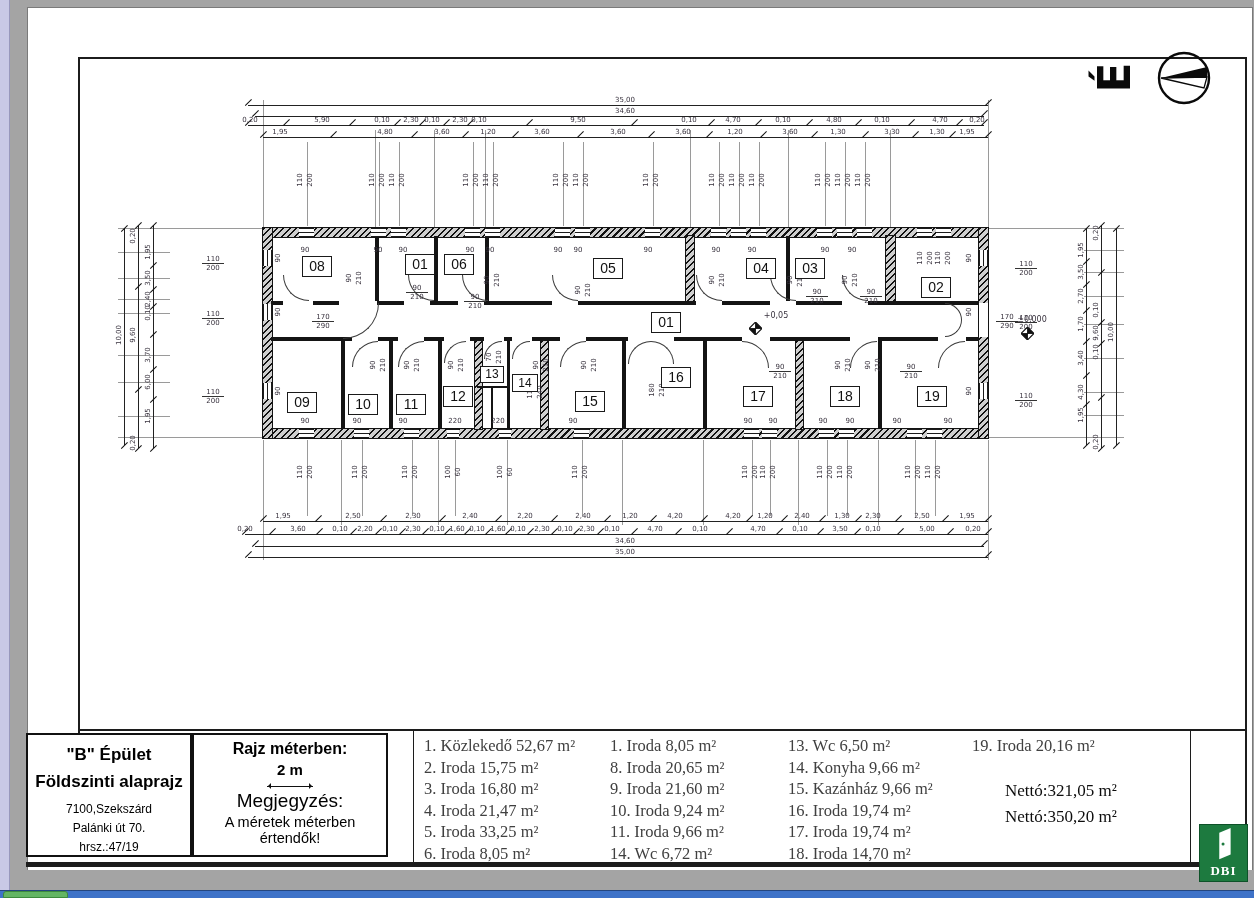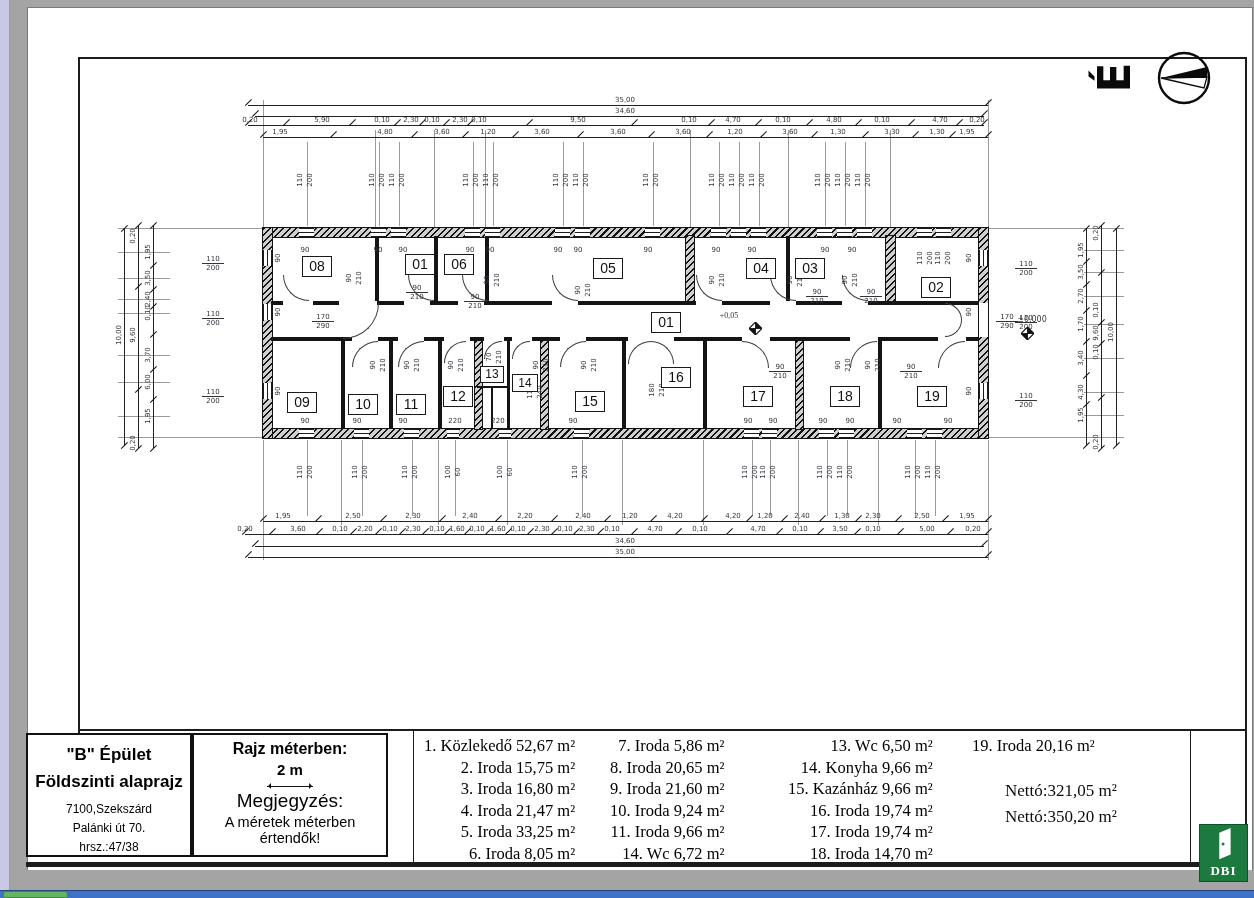--- a/index.html
+++ b/index.html
@@ -54,21 +54,21 @@
   #scale-value { font-size:15px; font-weight:bold; margin-top:3px; }
   .scalebar { position:relative; width:46px; height:7px; margin:2px auto 0; border-bottom:1px solid #111; }
   .scalebar:before, .scalebar:after { content:""; position:absolute; bottom:-3px; border:3px solid transparent; }
   .scalebar:before { left:-2px; border-right-color:#111; }
   .scalebar:after { right:-2px; border-left-color:#111; }
   #note-heading { font-size:19px; margin-top:3px; }
   #note-line1 { font-size:14.5px; margin-top:2px; }
   #note-line2 { font-size:14.5px; }
 
   
-  .legend-col { list-style:none; font:16.5px "Liberation Serif", serif; color:#000000; line-height:21.6px; white-space:nowrap;text-align:right; }
+  .legend-col { list-style:none; font:16.5px "Liberation Serif", serif; color:#404040; line-height:21.6px; white-space:nowrap; }
   #totals { font:17px "Liberation Serif", serif; color:#0d0d0d; line-height:26px; white-space:nowrap; }
 
   
   #north-letter { font:bold 44px "DejaVu Sans", sans-serif; color:#0a0a0a; transform:rotate(-90deg); }
   
   #logo { left:1199px; top:824px; width:49px; height:58px; background:#1d7a3f; border:1px solid #0e5229;
           display:flex; flex-direction:column; align-items:center; justify-content:flex-end; z-index:9; }
   #logo-text { font:bold 13px "Liberation Serif", serif; color:#fff; letter-spacing:1px; margin-bottom:2px; }
 </style>
 </head>
@@ -626,21 +626,21 @@
     <div class="abs dimtxt" style="left: 403px; top: 417px;">90</div>
     <div class="abs dimtxt" style="left: 573px; top: 417px;">90</div>
     <div class="abs dimtxt" style="left: 748px; top: 417px;">90</div>
     <div class="abs dimtxt" style="left: 773px; top: 417px;">90</div>
     <div class="abs dimtxt" style="left: 823px; top: 417px;">90</div>
     <div class="abs dimtxt" style="left: 850px; top: 417px;">90</div>
     <div class="abs dimtxt" style="left: 897px; top: 417px;">90</div>
     <div class="abs dimtxt" style="left: 948px; top: 417px;">90</div>
     <div class="abs dimtxt" style="left: 455px; top: 417px;">220</div>
     <div class="abs dimtxt" style="left: 498px; top: 417px;">220</div>
-    <div class="abs dimtxt" style="left: 729px; top: 311px; font-size: 8px; font-family: Liberation Serif, serif;">+0,05</div>
+    <div class="abs dimtxt" style="left: 776px; top: 311px; font-size: 8px;">+0,05</div>
     <div class="abs " style="left: 749px; top: 321px; width: 13px; height: 13px;"><svg width="13" height="13" viewBox="0 0 12 12">
         <path d="M6 0L12 6 6 12 0 6Z" fill="none" stroke="#111" stroke-width="1"></path>
         <path d="M6 6V0L12 6Z" fill="#111"></path>
         <path d="M6 6V12L0 6Z" fill="#111"></path>
         <path d="M6 -2V14M-2 6H14" stroke="#111" stroke-width="0.8"></path>
       </svg></div>
     <div class="abs dimtxt" style="left: 1032px; top: 315px; font-size: 8px;">±0,000</div>
     <div class="abs " style="left: 1021px; top: 326px; width: 13px; height: 13px;"><svg width="13" height="13" viewBox="0 0 12 12">
         <path d="M6 0L12 6 6 12 0 6Z" fill="none" stroke="#111" stroke-width="1"></path>
         <path d="M6 6V0L12 6Z" fill="#111"></path>
@@ -683,42 +683,42 @@
   <circle cx="28" cy="28" r="25" fill="none" stroke="#0a0a0a" stroke-width="2.4"></circle>
   <polygon points="51,17 5,28 51,27" fill="#0a0a0a"></polygon>
   <polygon points="5,28 51,27 48,38" fill="#ffffff" stroke="#0a0a0a" stroke-width="1.3"></polygon>
 </svg>
 
 <div class="abs tblock" id="title-block">
   <div id="title-building">"B" Épület</div>
   <div id="title-floor">Földszinti alaprajz</div>
   <div id="title-city">7100,Szekszárd</div>
   <div id="title-street">Palánki út 70.</div>
-  <div id="title-parcel">hrsz.:47/38</div>
+  <div id="title-parcel">hrsz.:47/19</div>
 </div>
 
 <div class="abs tblock" id="scale-block">
   <div id="scale-heading">Rajz méterben:</div>
   <div id="scale-value">2 m</div>
   <div class="scalebar"></div>
   <div id="note-heading">Megjegyzés:</div>
   <div id="note-line1">A méretek méterben</div>
   <div id="note-line2">értendők!</div>
 </div>
 
 <ul class="abs legend-col" id="legend-col-1" style="left:424px;top:735px;">
     <li>1. Közlekedő 52,67 m²</li>
     <li>2. Iroda 15,75 m²</li>
     <li>3. Iroda 16,80 m²</li>
     <li>4. Iroda 21,47 m²</li>
     <li>5. Iroda 33,25 m²</li>
     <li>6. Iroda 8,05 m²</li>
   </ul>
 <ul class="abs legend-col" id="legend-col-2" style="left:610px;top:735px;">
-    <li>7.  Iroda 5,86 m²</li>
+    <li>1.  Iroda 8,05 m²</li>
     <li>8.  Iroda 20,65 m²</li>
     <li>9.  Iroda 21,60 m²</li>
     <li>10. Iroda 9,24 m²</li>
     <li>11. Iroda 9,66 m²</li>
     <li>14. Wc 6,72 m²</li>
   </ul>
 <ul class="abs legend-col" id="legend-col-3" style="left:788px;top:735px;">
     <li>13. Wc 6,50 m²</li>
     <li>14. Konyha 9,66 m²</li>
     <li>15. Kazánház 9,66 m²</li>

